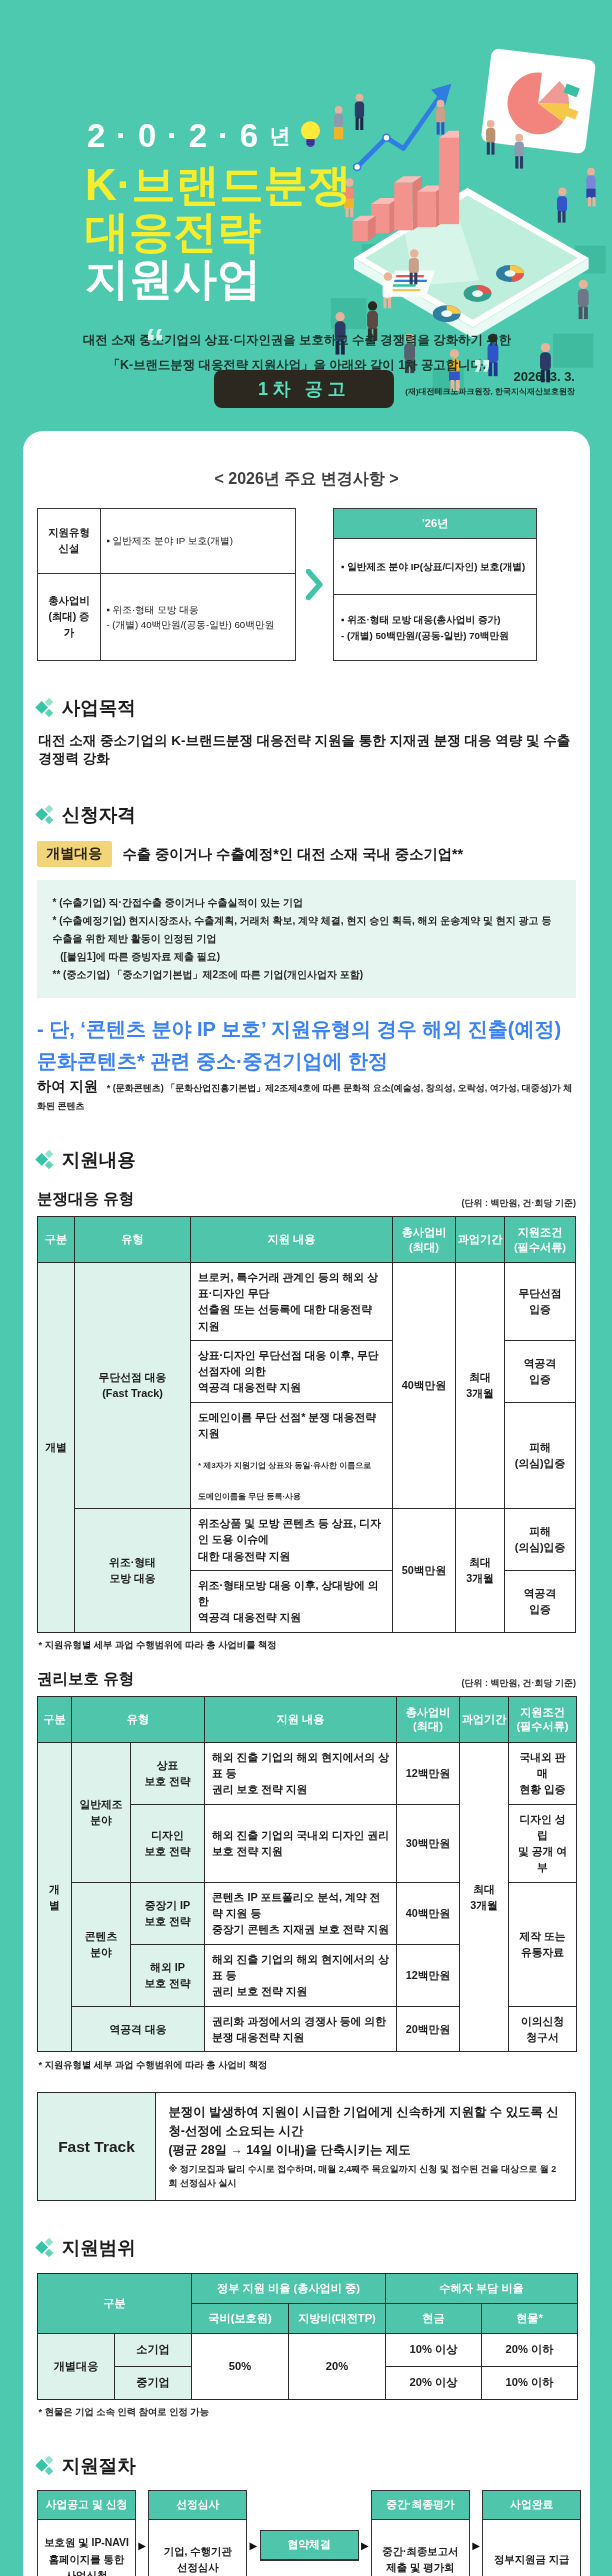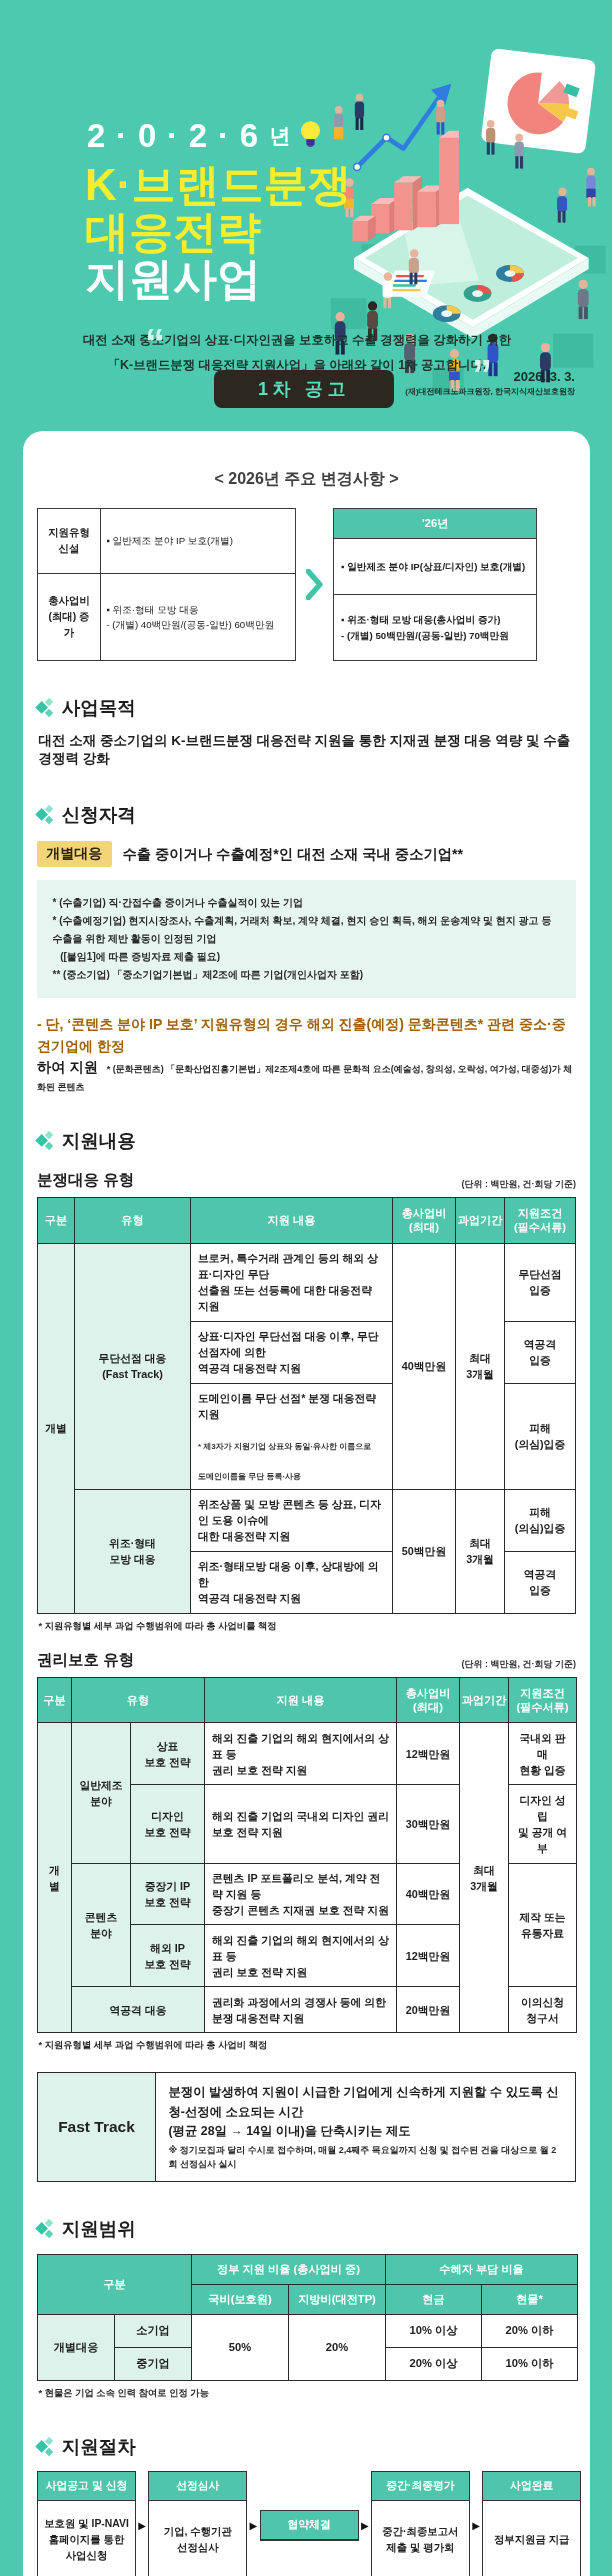--- a/index.html
+++ b/index.html
@@ -40,21 +40,21 @@
   .dia .d1{width:9.3px;height:9.3px;left:0;top:3.9px;transform:rotate(45deg);}
   .dia .d2{width:6.2px;height:6.2px;right:1.5px;top:0;transform:rotate(45deg);background:#93e2cf;}
   .dia .d3{width:6.2px;height:6.2px;right:1.5px;bottom:0;transform:rotate(45deg);background:#5ed2b8;}
   .purpose-text{font-size:13.5px;font-weight:600;color:#1f1f1f;margin:3.1px 1.5px 7.7px;}
   .elig-line{display:flex;align-items:center;gap:10.8px;margin:14px 0 12.4px;}
   .elig-badge{background:#f2d578;color:#2d2410;font-size:14px;font-weight:800;padding:3.9px 9.3px;border-radius:2.3px;}
   .elig-head{font-size:14.3px;font-weight:800;color:#1c1c1c;}
   .elig-box{background:#e6f5f0;padding:14px 15.5px;margin:0 0 15.5px;}
   .elig-box div{font-size:10px;color:#2a2a2a;line-height:1.8;font-weight:600;}
   .elig-box div.indent{padding-left:7.7px;}
-  .limit-l1{font-size:14px;font-weight:800;color:#a16207;line-height:1.6;}
+  .limit-l1{font-size:20px;font-weight:800;color:#3b82f6;line-height:1.6;}
   .limit-l2{font-size:14.3px;font-weight:800;color:#1c1c1c;}
   .limit-note{font-size:9px;font-weight:600;color:#2a2a2a;margin-left:4.6px;}
   .tbl-caption{display:flex;justify-content:space-between;align-items:flex-end;margin:17px 0 6.2px;}
   .tbl-caption .name{font-size:15.5px;font-weight:800;color:#1d1d1d;}
   .tbl-caption .unit{font-size:9px;font-weight:600;color:#333;}
   .sup{width:539px;border:1.5px solid #2a2a2a;}
   .sup th{background:#4fc6ab;color:#fff;font-weight:700;font-size:11.2px;padding:7.7px 1.5px;border:0.8px solid #2a2a2a;line-height:1.3;}
   .sup td{border:0.8px solid #2a2a2a;font-size:10.8px;padding:6.2px 7px;line-height:1.5;color:#1e1e1e;font-weight:600;}
   .sup td.mintc{background:#def2ec;text-align:center;font-weight:800;}
   .sup td.ctr{text-align:center;}

